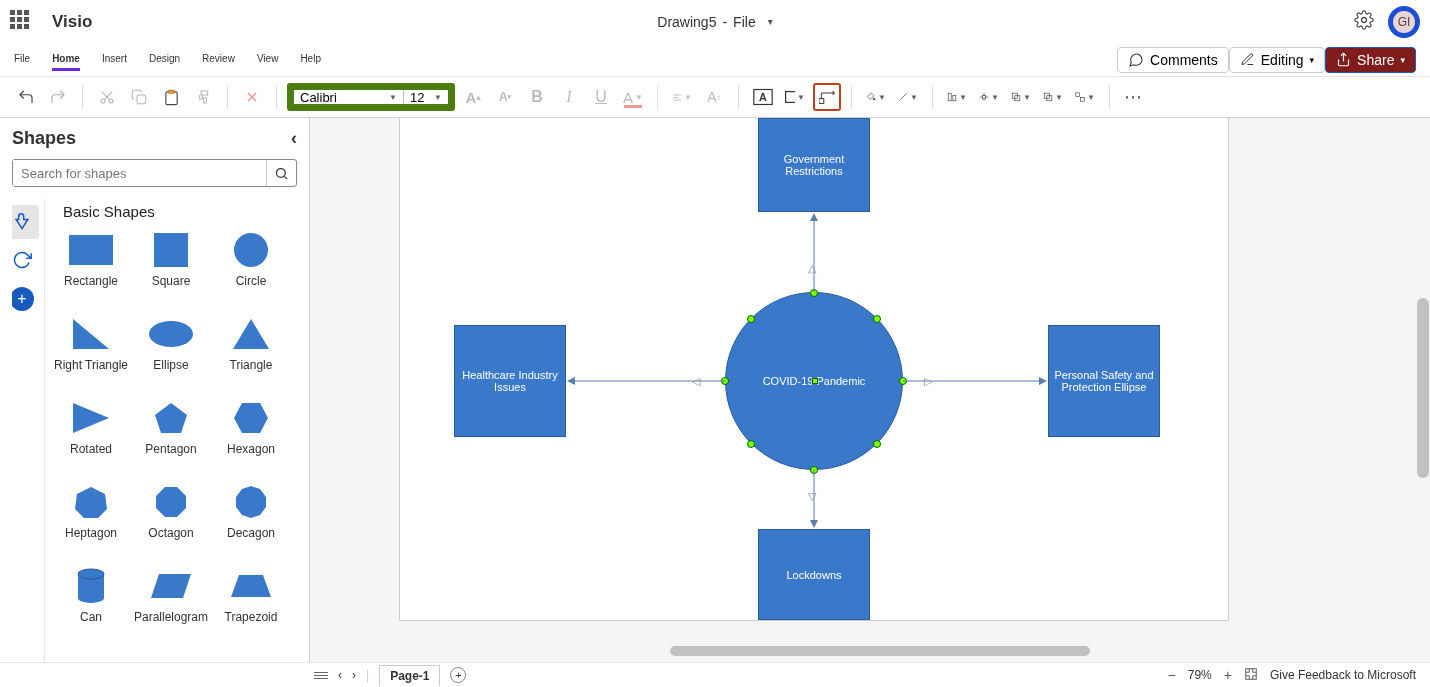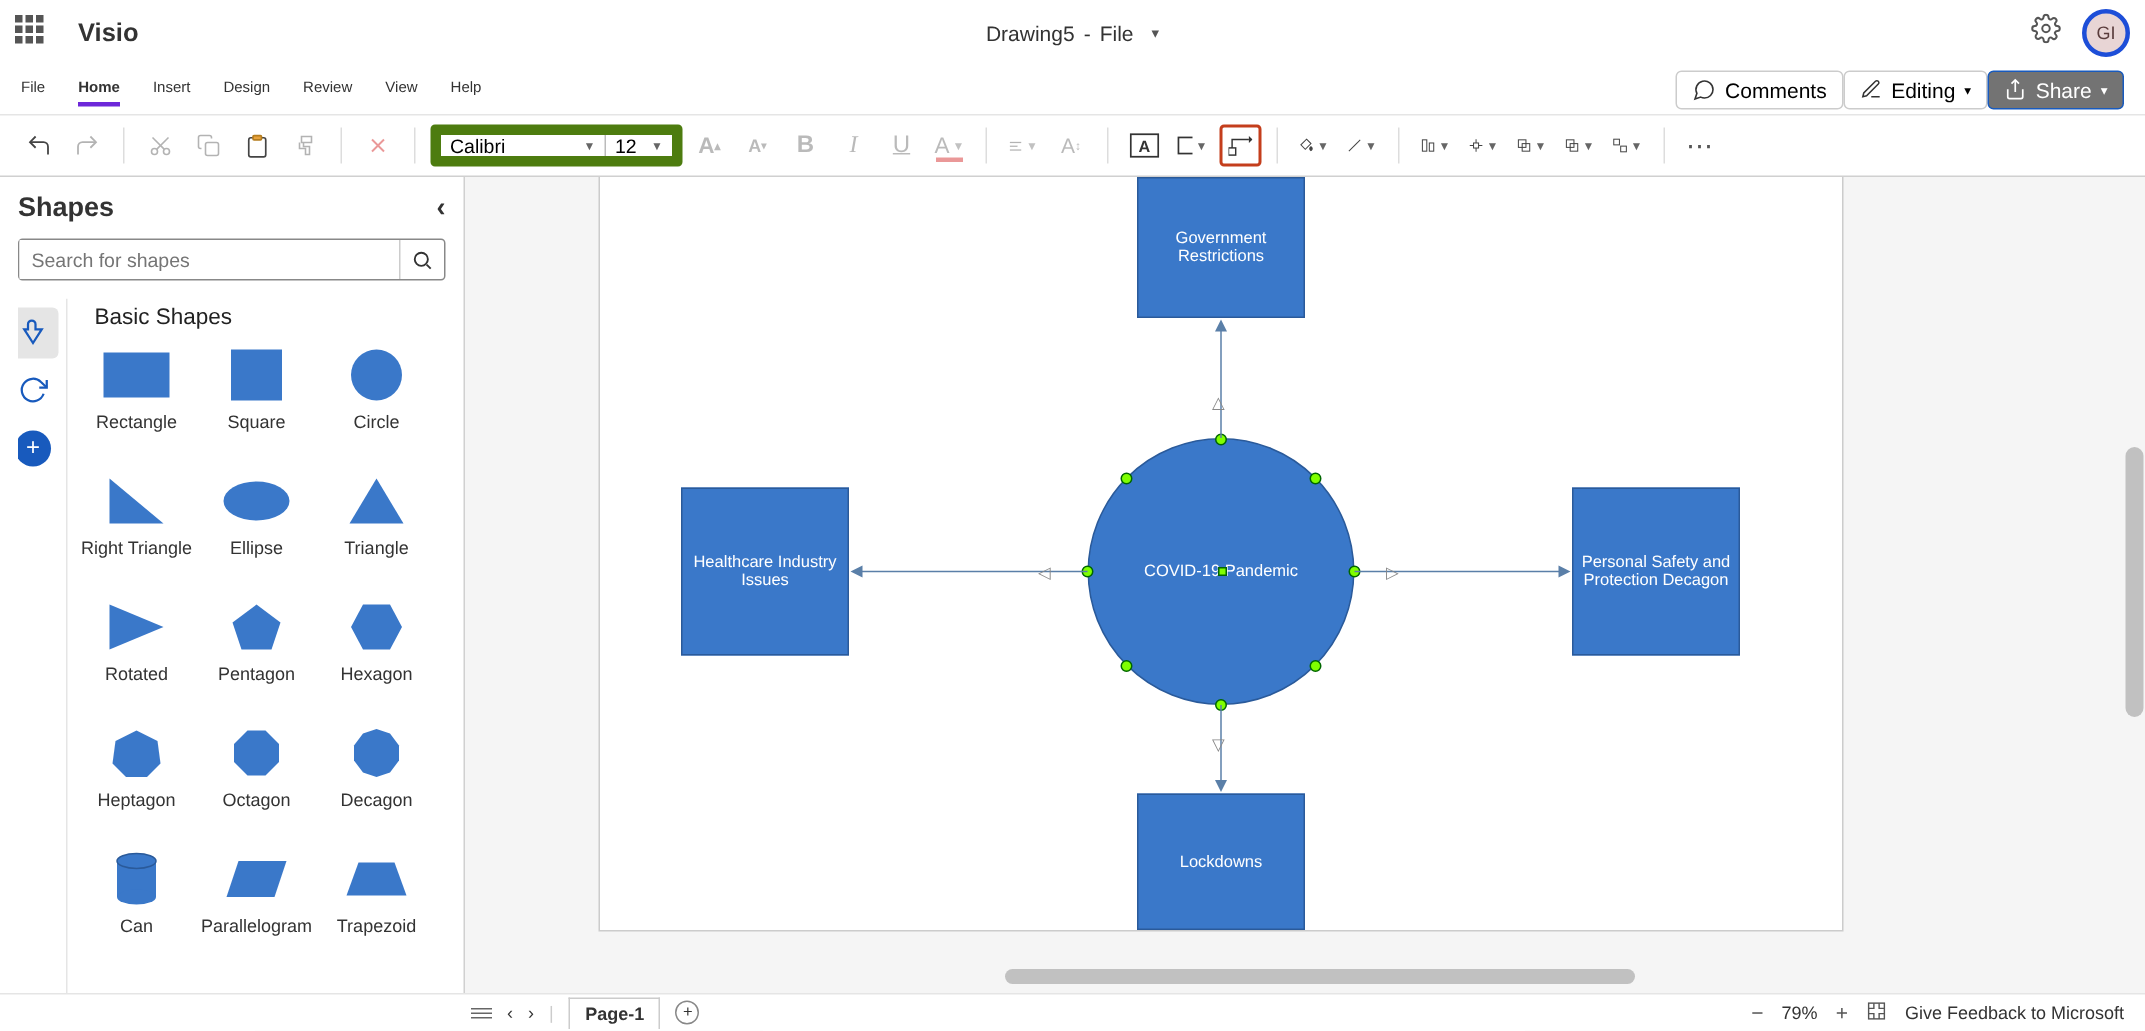--- a/index.html
+++ b/index.html
@@ -7,30 +7,30 @@
   
   
   .title-bar { height: 43px; background: #fff; display: flex; align-items: center; padding: 0 10px; position: relative; }
   .waffle { width: 24px; height: 24px; display: grid; grid-template-columns: repeat(3,5px); grid-template-rows: repeat(3,5px); gap: 2px; margin-right: 18px; cursor: pointer;}
   .waffle div { background: #555; }
   .app-name { font-size: 17px; font-weight: 600; color: #333; }
   .doc-title { position: absolute; left: 50%; transform: translateX(-50%); display: flex; align-items: center; gap: 6px; font-size: 14px; color: #333;}
   .doc-title .chev { color: #555; font-size: 10px; margin-left: 6px; cursor:pointer;}
   .title-right { margin-left: auto; display: flex; align-items: center; gap: 14px; }
   .gear-icon svg { width: 20px; height: 20px; }
-  .avatar { width: 32px; height: 32px; border-radius: 50%; background: #e8d5d5; color: #5a3c3c; display: flex; align-items: center; justify-content: center; font-size: 12px; border:3px solid #1d4ed8;}
+  .avatar { width: 32px; height: 32px; border-radius: 50%; background: #e8d5d5; color: #5a3c3c; display: flex; align-items: center; justify-content: center; font-size: 12px; border:5px solid #1d4ed8;}
   
   
   .tabs-row { height: 33px; display: flex; align-items: center; justify-content: space-between; padding: 0 14px; }
   .tabs { display: flex; gap: 22px; }
   .tab { font-size: 10px; color: #333; padding: 4px 0; cursor: pointer; }
   .tab.active { font-weight: 600; border-bottom: 3px solid #6d28d9; }
   .tabs-right { display: flex; align-items: center;}
   .pill-btn { display: flex; align-items: center; gap: 6px; border: 1px solid #ccc; border-radius: 4px; padding: 4px 10px; font-size: 14px; cursor: pointer; background: #fff;}
-  .pill-btn.primary { background: #737373; color: #fff; border-color: #185abd;}
+  .pill-btn.primary { background: #7f1d1d; color: #fff; border-color: #185abd;}
   .pill-btn .chev { font-size: 9px;}
   
   
   .ribbon { height: 42px; border-top: 1px solid #e5e5e5; border-bottom: 1px solid #d0d0d0; background: #fff; display: flex; align-items: center; padding: 0 12px; gap: 4px;}
   .ribbon .sep { width: 1px; height: 24px; background: #ddd; margin: 0 6px;}
   .ribbon .ico { width: 28px; height: 28px; display: flex; align-items: center; justify-content: center; border-radius: 3px; cursor: pointer; color: #555;}
   .ribbon .ico.disabled { opacity: .4; cursor: default;}
   .font-box { display: flex; border: 7px solid #4d7c0f; border-radius: 3px; height: 28px;}
   .font-name { width: 110px; padding: 0 6px; font-size: 13px; display: flex; align-items: center; justify-content: space-between; border-right: 1px solid #bbb;}
   .font-size { width: 44px; padding: 0 6px; font-size: 13px; display: flex; align-items: center; justify-content: space-between;}
@@ -478,21 +478,21 @@
 
       <div class="shape-rect" style="left:358px; top:0px; width:112px; height:94px;">
           <span>Government Restrictions</span>
         </div>
 
       <div class="shape-rect" style="left:54px; top:207px; width:112px; height:112px;">
           <span>Healthcare Industry Issues</span>
         </div>
 
       <div class="shape-rect" style="left:648px; top:207px; width:112px; height:112px;">
-          <span>Personal Safety and Protection Decagon</span>
+          <span>Personal Safety and Protection Ellipse</span>
         </div>
 
       <div class="shape-rect" style="left:358px; top:411px; width:112px; height:91px;">
           <span>Lockdowns</span>
         </div>
 
       <svg style="position:absolute; left:0; top:0; width:828px; height:502px; pointer-events:none;">
 
         <line x1="414" y1="174" x2="414" y2="100" stroke="#5a7fa8" stroke-width="1"></line>
         <polygon points="414,95 410,103 418,103" fill="#5a7fa8"></polygon>

